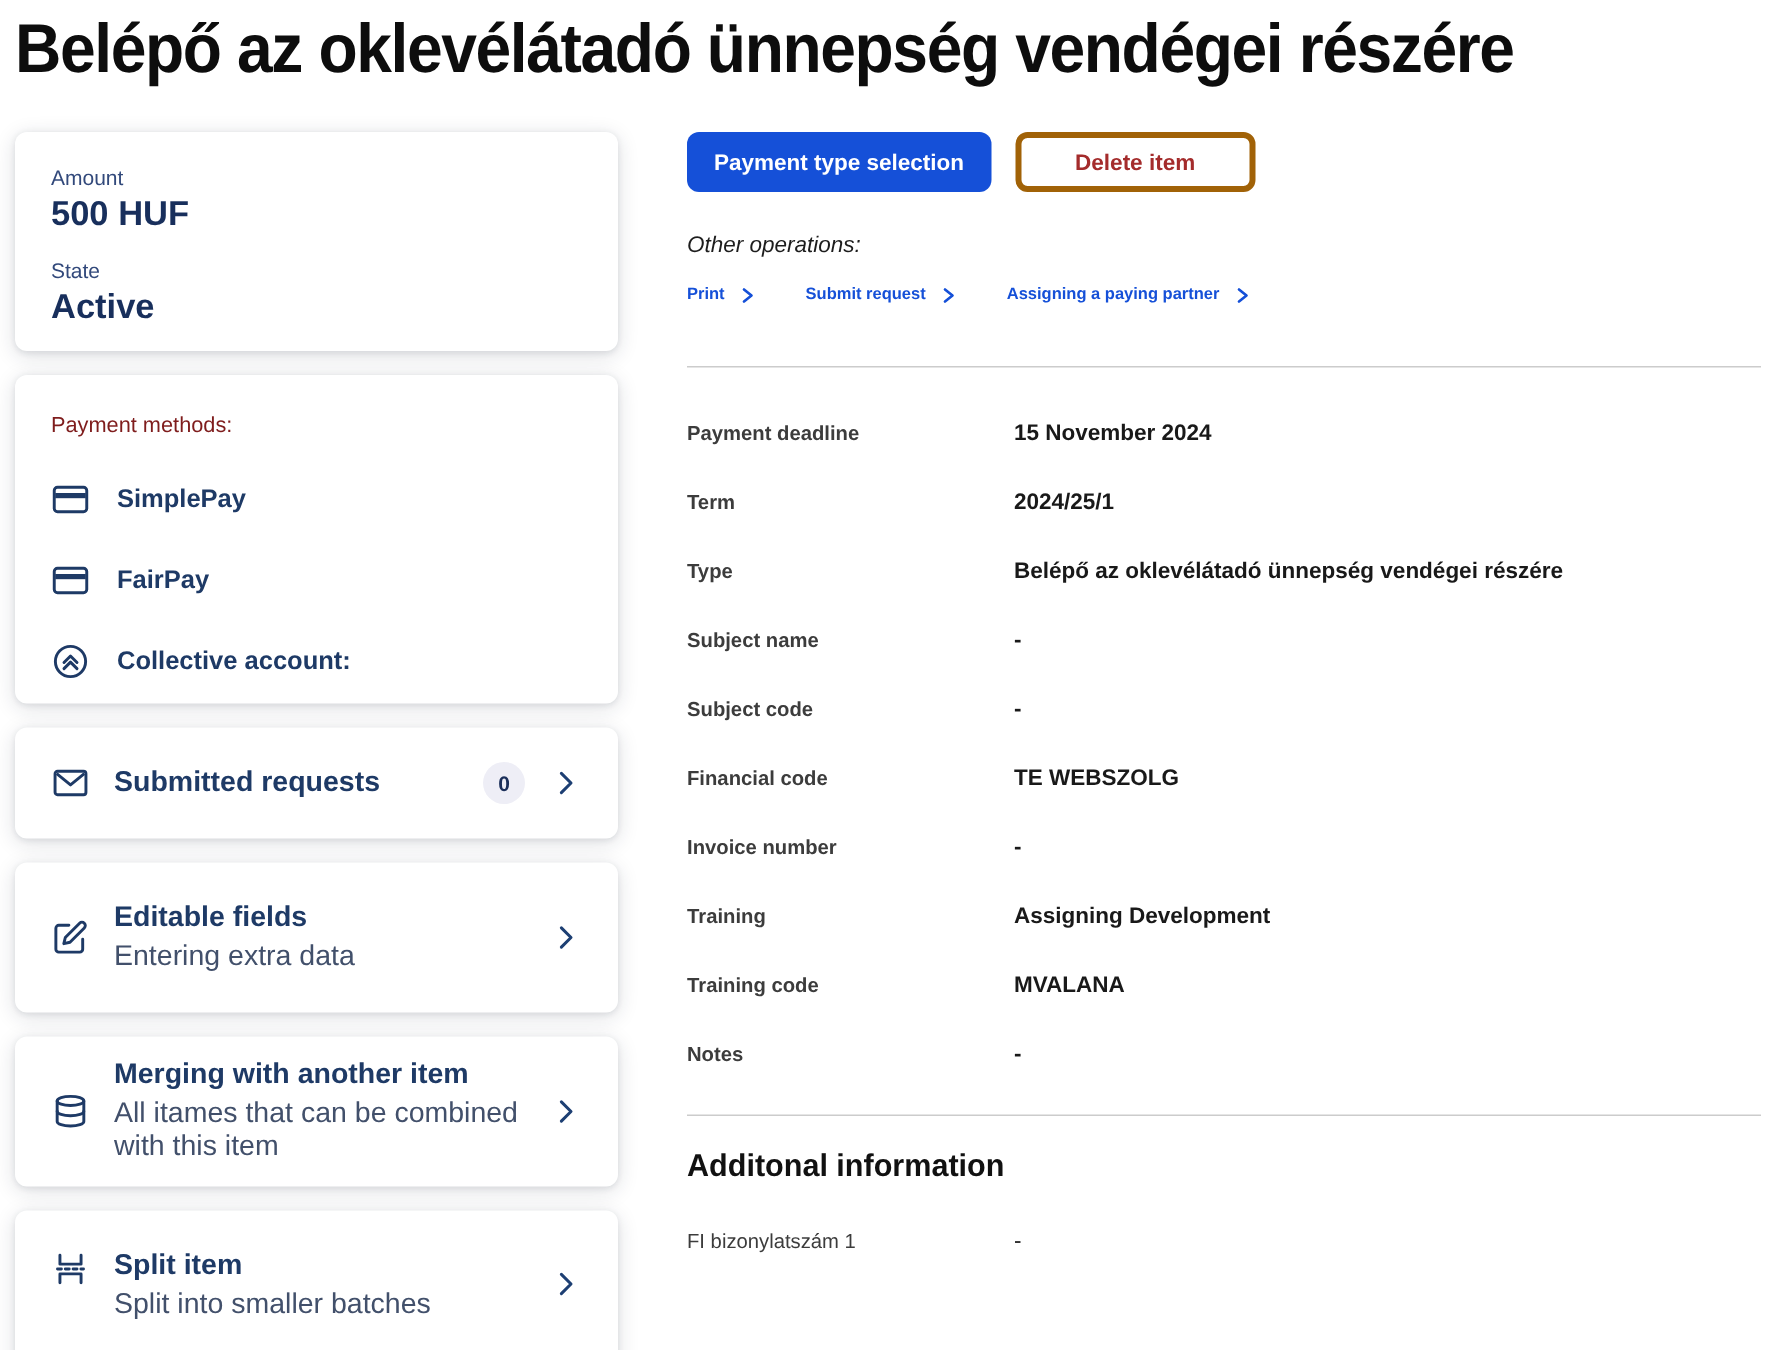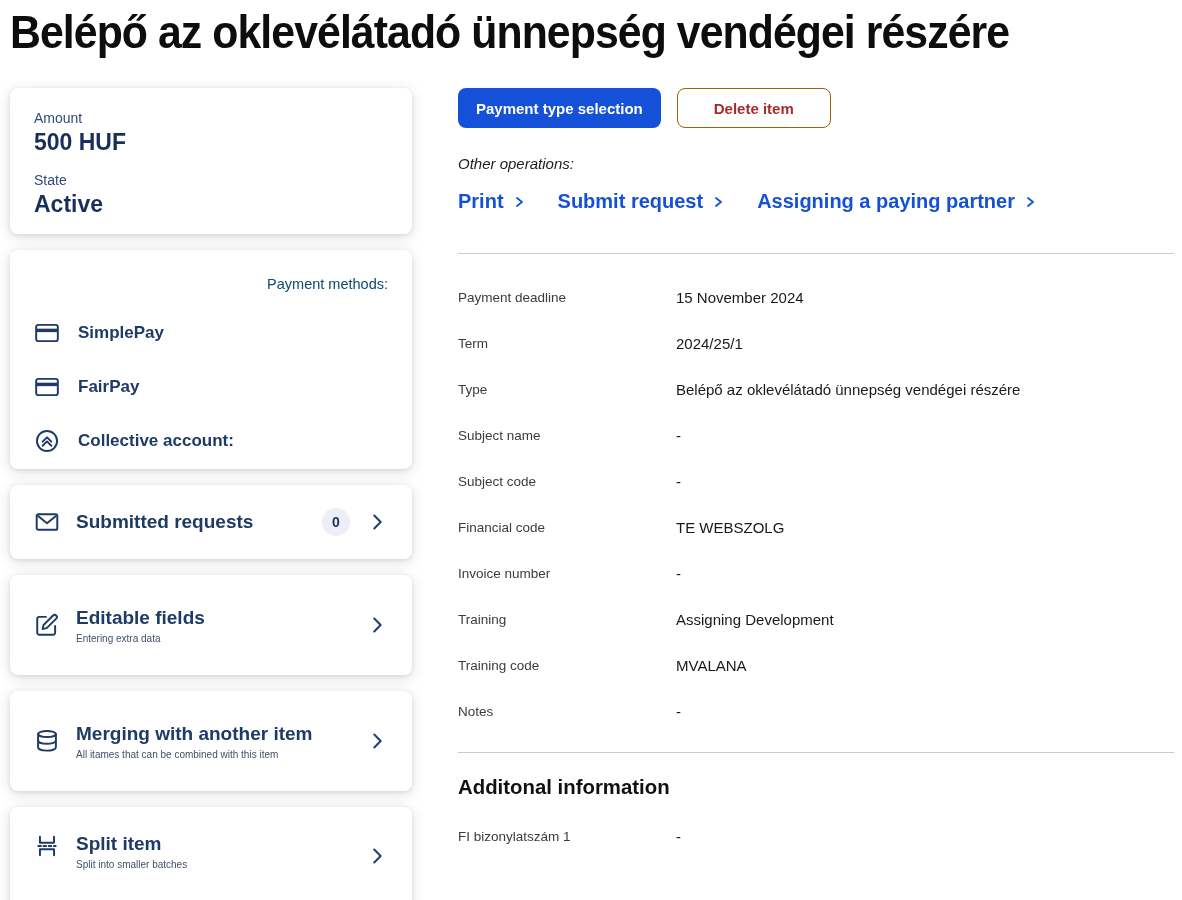--- a/index.html
+++ b/index.html
@@ -13,48 +13,48 @@
 
   
   .sidebar{position:absolute;left:10px;top:88px;width:402px;display:flex;flex-direction:column;gap:16px;}
   .card{background:#fff;border-radius:8px;box-sizing:border-box;
         box-shadow:0 1px 4px rgba(25,35,60,.10),0 3px 14px rgba(25,35,60,.14);}
   .card-summary{height:146px;padding:22px 24px;}
   .mini-label{font-size:14px;color:#32497b;}
   .mini-value{font-size:23px;font-weight:800;color:#182f5c;margin-top:3px;}
   .summary-gap{height:16px;}
   .card-pm{height:219px;padding:26px 24px;}
-  .pm-label{font-size:14.5px;color:#0c4a6e;text-align:right;}
+  .pm-label{font-size:14.5px;color:#7f1d1d;}
   .pm-list{margin-top:14px;}
   .pm-row{display:flex;align-items:center;height:54px;gap:18px;cursor:pointer;}
   .pm-row-label{font-size:17px;font-weight:700;color:#1e3a66;text-align:center;}
   .card-requests{height:74px;display:flex;align-items:center;padding:0 24px;gap:16px;cursor:pointer;}
   .req-label{font-size:19px;font-weight:800;color:#1e3a66;flex:1;}
   .badge{width:28px;height:28px;border-radius:50%;background:#eeeef6;color:#1b2f5a;
          font-size:14px;font-weight:700;display:flex;align-items:center;justify-content:center;}
   .card-action{height:100px;display:flex;align-items:center;padding:0 24px;gap:16px;cursor:pointer;}
   .card-action.cut{height:140px;align-items:flex-start;padding-top:26px;}
   .action-text{flex:1;}
   .action-title{font-size:19px;font-weight:800;color:#1e3a66;}
-  .action-sub{font-size:10px;color:#42506b;margin-top:4px;}
+  .action-sub{font-size:19px;color:#42506b;margin-top:4px;}
   .icon{flex:0 0 auto;display:block;}
 
   
   .main{position:absolute;left:458px;top:88px;width:716px;}
   .btn-row{display:flex;gap:16px;}
   .btn{height:40px;border-radius:8px;font-family:inherit;font-size:15px;font-weight:700;cursor:pointer;}
   .btn-primary{background:#1550d8;color:#fff;border:none;padding:0 18px;}
-  .btn-danger{background:#fff;color:#a42c2c;border:1px solid #a16207;padding:0 36px;}
+  .btn-danger{background:#fff;color:#a42c2c;border:4px solid #a16207;padding:0 36px;}
   .other-ops{margin-top:27px;font-size:15px;color:#1d1d1d;font-style:italic;}
   .links-row{margin-top:18px;display:flex;gap:32px;align-items:center;}
-  .op-link{display:flex;align-items:center;gap:9px;font-size:20px;font-weight:700;
+  .op-link{display:flex;gap:9px;font-size:11px;font-weight:700;
            color:#1550d8;text-decoration:none;cursor:pointer;}
   .divider{border:none;border-top:1px solid #cccccc;margin:0;}
   .divider-top{margin-top:40px;}
-  .details{padding-top:20px;}
+  .details{padding-top:20px;font-weight:bold;}
   .drow{display:flex;align-items:center;height:46px;}
   .drow .lbl{width:218px;font-size:13.5px;color:#3c3c3c;flex:0 0 218px;}
   .drow .val{font-size:15px;color:#191919;}
   .divider-mid{margin-top:18px;}
   .section-heading{margin:22px 0 0 0;font-size:21px;font-weight:900;color:#111;
     transform:scaleX(0.97);transform-origin:left center;}
   .additional-rows{margin-top:14px;}
 </style>
 </head>
 <body>

